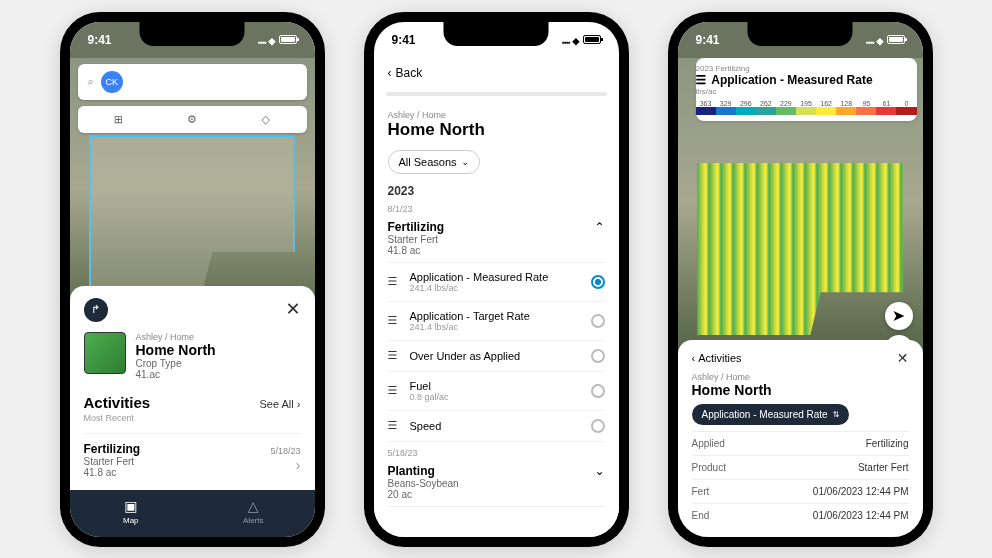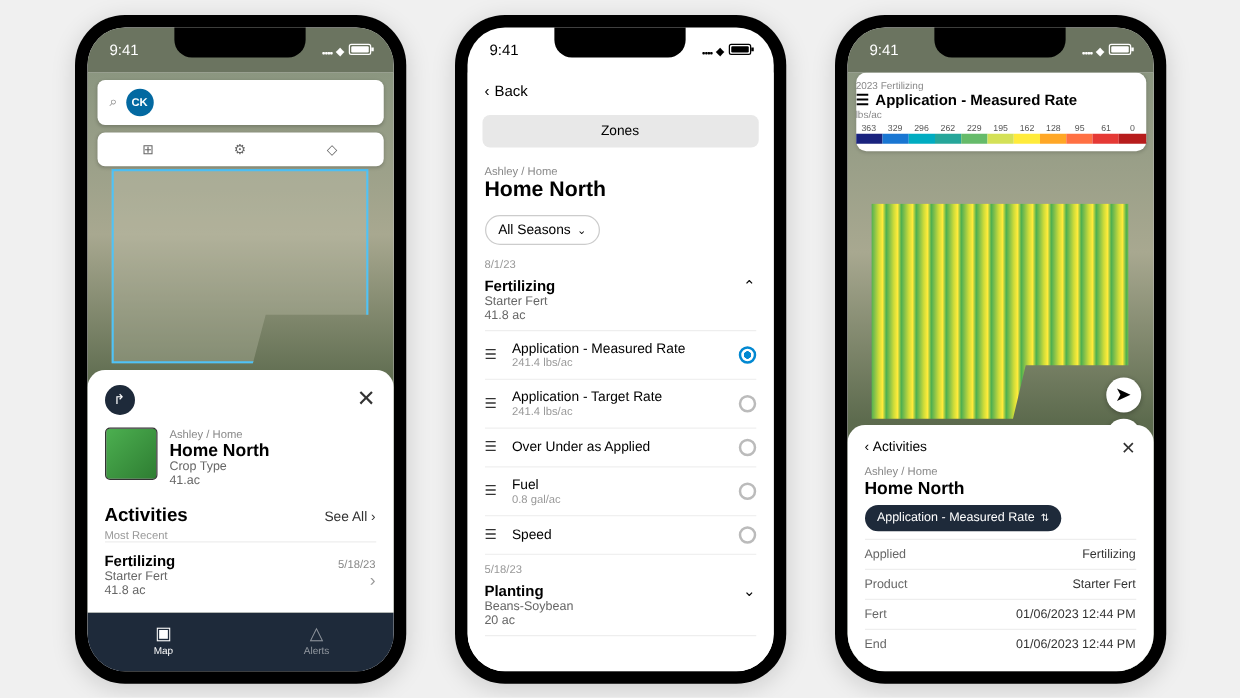--- a/index.html
+++ b/index.html
@@ -1,44 +1,44 @@
 <!DOCTYPE html>
 <html><head>
 <meta charset="utf-8">
 <style>
 *{margin:0;padding:0;box-sizing:border-box;font-family:-apple-system,BlinkMacSystemFont,sans-serif}
 body{background:#f0f0f0;width:992px;height:558px;display:flex;justify-content:space-around;align-items:center;padding:10px 40px}
 .phone{width:265px;height:535px;background:#000;border-radius:40px;padding:10px;position:relative;box-shadow:0 4px 20px rgba(0,0,0,.15)}
 .notch{position:absolute;top:10px;left:50%;transform:translateX(-50%);width:105px;height:24px;background:#000;border-radius:0 0 14px 14px;z-index:100}
 .screen{width:100%;height:100%;background:#fff;border-radius:30px;overflow:hidden;position:relative;display:flex;flex-direction:column}
-.status{height:36px;display:flex;justify-content:space-between;align-items:center;padding:0 18px;font-size:12px;font-weight:400;position:relative;z-index:50}
+.status{height:36px;display:flex;justify-content:space-between;align-items:center;padding:0 18px;font-size:12px;font-weight:700;position:relative;z-index:50}
 .status-dark{color:#fff}
 .icons-r{display:flex;gap:3px;align-items:center}
 .map{flex:1;background:linear-gradient(180deg,#8b9680 0%,#a8a890 30%,#5d6b4e 58%,#3d4a35 100%);position:relative}
 .field-outline{position:absolute;top:18%;left:8%;width:84%;height:36%;border:2px solid #4fc3f7;background:rgba(200,200,180,.3);clip-path:polygon(0 0,100% 0,100% 75%,60% 75%,55% 100%,0 100%)}
 .heat-field{position:absolute;top:22%;left:8%;width:84%;height:36%;background:repeating-linear-gradient(90deg,#4caf50 0,#8bc34a 3px,#cddc39 6px,#ffeb3b 9px,#4caf50 12px);clip-path:polygon(0 0,100% 0,100% 75%,60% 75%,55% 100%,0 100%)}
 .overlay-top{position:absolute;top:0;left:0;right:0;padding:6px 8px;z-index:20}
 .search{background:#fff;border-radius:6px;padding:7px 10px;display:flex;align-items:center;gap:7px;box-shadow:0 1px 3px rgba(0,0,0,.2)}
 .search-input{flex:1;font-size:12px;color:#888}
-.avatar{width:22px;height:22px;background:#0369a1;color:#fff;border-radius:50%;display:flex;align-items:center;justify-content:center;font-size:9px;font-weight:700}
+.avatar{width:22px;height:22px;background:#3b82f6;color:#fff;border-radius:50%;display:flex;align-items:center;justify-content:center;font-size:9px;font-weight:400}
 .seg{background:#fff;border-radius:6px;margin-top:6px;display:flex;padding:4px;box-shadow:0 1px 3px rgba(0,0,0,.2)}
 .seg-item{flex:1;text-align:center;font-size:11px;padding:3px;color:#666}
 .card{position:absolute;bottom:0;left:0;right:0;background:#fff;border-radius:14px 14px 0 0;padding:12px 14px;z-index:30}
 .card-head{display:flex;justify-content:space-between;margin-bottom:10px}
 .round-btn{width:24px;height:24px;background:#1e2a3a;border-radius:50%;display:flex;align-items:center;justify-content:center;color:#fff;font-size:11px}
 .close{font-size:18px;color:#333}
 .field-row{display:flex;gap:10px;margin-bottom:14px}
 .thumb{width:42px;height:42px;background:linear-gradient(135deg,#4caf50,#2e7d32);border-radius:4px;border:1px solid #333}
 .crumb{font-size:9px;color:#888}
 .field-name{font-size:14px;font-weight:700}
 .sub{font-size:10px;color:#666}
 .sect-head{display:flex;justify-content:space-between;align-items:baseline;margin-bottom:2px}
 .sect-title{font-size:15px;font-weight:700}
 .see-all{font-size:11px;color:#333}
-.muted{font-size:9px;color:#999;}
+.muted{font-size:9px;color:#999;margin-bottom:10px}
 .act-row{display:flex;justify-content:space-between;align-items:center;border-top:1px solid #eee;padding-top:8px}
 .act-col{flex:1}
 .act-name{font-size:12px;font-weight:600}
 .act-sub{font-size:10px;color:#666}
 .chev{font-size:14px;color:#999}
 .date{font-size:9px;color:#888;text-align:right}
 .bottom-nav{background:#1e2a3a;display:flex;padding:8px 0 12px}
 .nav-item{flex:1;text-align:center;color:#fff}
 .nav-item.dim{opacity:.5}
 .nav-label{font-size:8px;margin-top:2px}
@@ -60,21 +60,21 @@
 .exp-sub{font-size:10px;color:#666}
 .layer-row{display:flex;align-items:center;gap:8px;padding:8px 0;border-bottom:1px solid #f0f0f0}
 .layer-ico{width:14px;font-size:11px;color:#333}
 .layer-txt{flex:1}
 .layer-name{font-size:11px}
 .layer-val{font-size:9px;color:#999}
 .radio{width:14px;height:14px;border:2px solid #bbb;border-radius:50%}
 .radio.on{border-color:#0288d1;background:radial-gradient(circle,#0288d1 40%,#fff 45%)}
 
 
-.legend-box{position:absolute;top:0;left:7px;right:6px;background:#fff;border-radius:8px;padding:6px 0;z-index:20;box-shadow:0 1px 3px rgba(0,0,0,.15)}
+.legend-box{position:absolute;top:0;left:18px;right:6px;background:#fff;border-radius:8px;padding:6px 0;z-index:20;box-shadow:0 1px 3px rgba(0,0,0,.15)}
 .leg-sub{font-size:8px;color:#888}
 .leg-title{font-size:12px;font-weight:700;display:flex;align-items:center;gap:5px}
 .leg-unit{font-size:8px;color:#888;margin-bottom:4px}
 .leg-colors{display:flex}
 .leg-cell{flex:1;text-align:center}
 .leg-lab{font-size:7px;color:#555}
 .leg-sw{height:8px}
 .card3{position:absolute;bottom:0;left:0;right:0;background:#fff;border-radius:14px 14px 0 0;padding:10px 14px;z-index:30}
 .c3-head{display:flex;justify-content:space-between;align-items:center;margin-bottom:6px}
 .c3-back{font-size:11px;display:flex;align-items:center;gap:3px}
@@ -175,29 +175,29 @@
             <div class="bat-f"></div>
           </div>
       </div>
     </div>
     <div class="p2-content">
       <div class="back">
         <span>‹</span>
         <span>Back</span>
       </div>
       <div class="tab-bar">
-        <div class="tab">Zones</div>
       </div>
       <div class="p2-body">
         <div class="crumb">Ashley / Home</div>
         <div style="font-size:17px;font-weight:700;margin-bottom:10px">Home North</div>
         <div class="filter">
           <span>All Seasons</span>
           <span style="font-size:9px">⌄</span>
         </div>
+        <div class="year">2023</div>
         <div class="date-sm">8/1/23</div>
         <div class="exp-head">
           <div>
             <div class="exp-title">Fertilizing</div>
             <div class="exp-sub">Starter Fert</div>
             <div class="exp-sub">41.8 ac</div>
           </div>
           <span style="font-size:12px">⌃</span>
         </div>
         <div id="layers-container">

